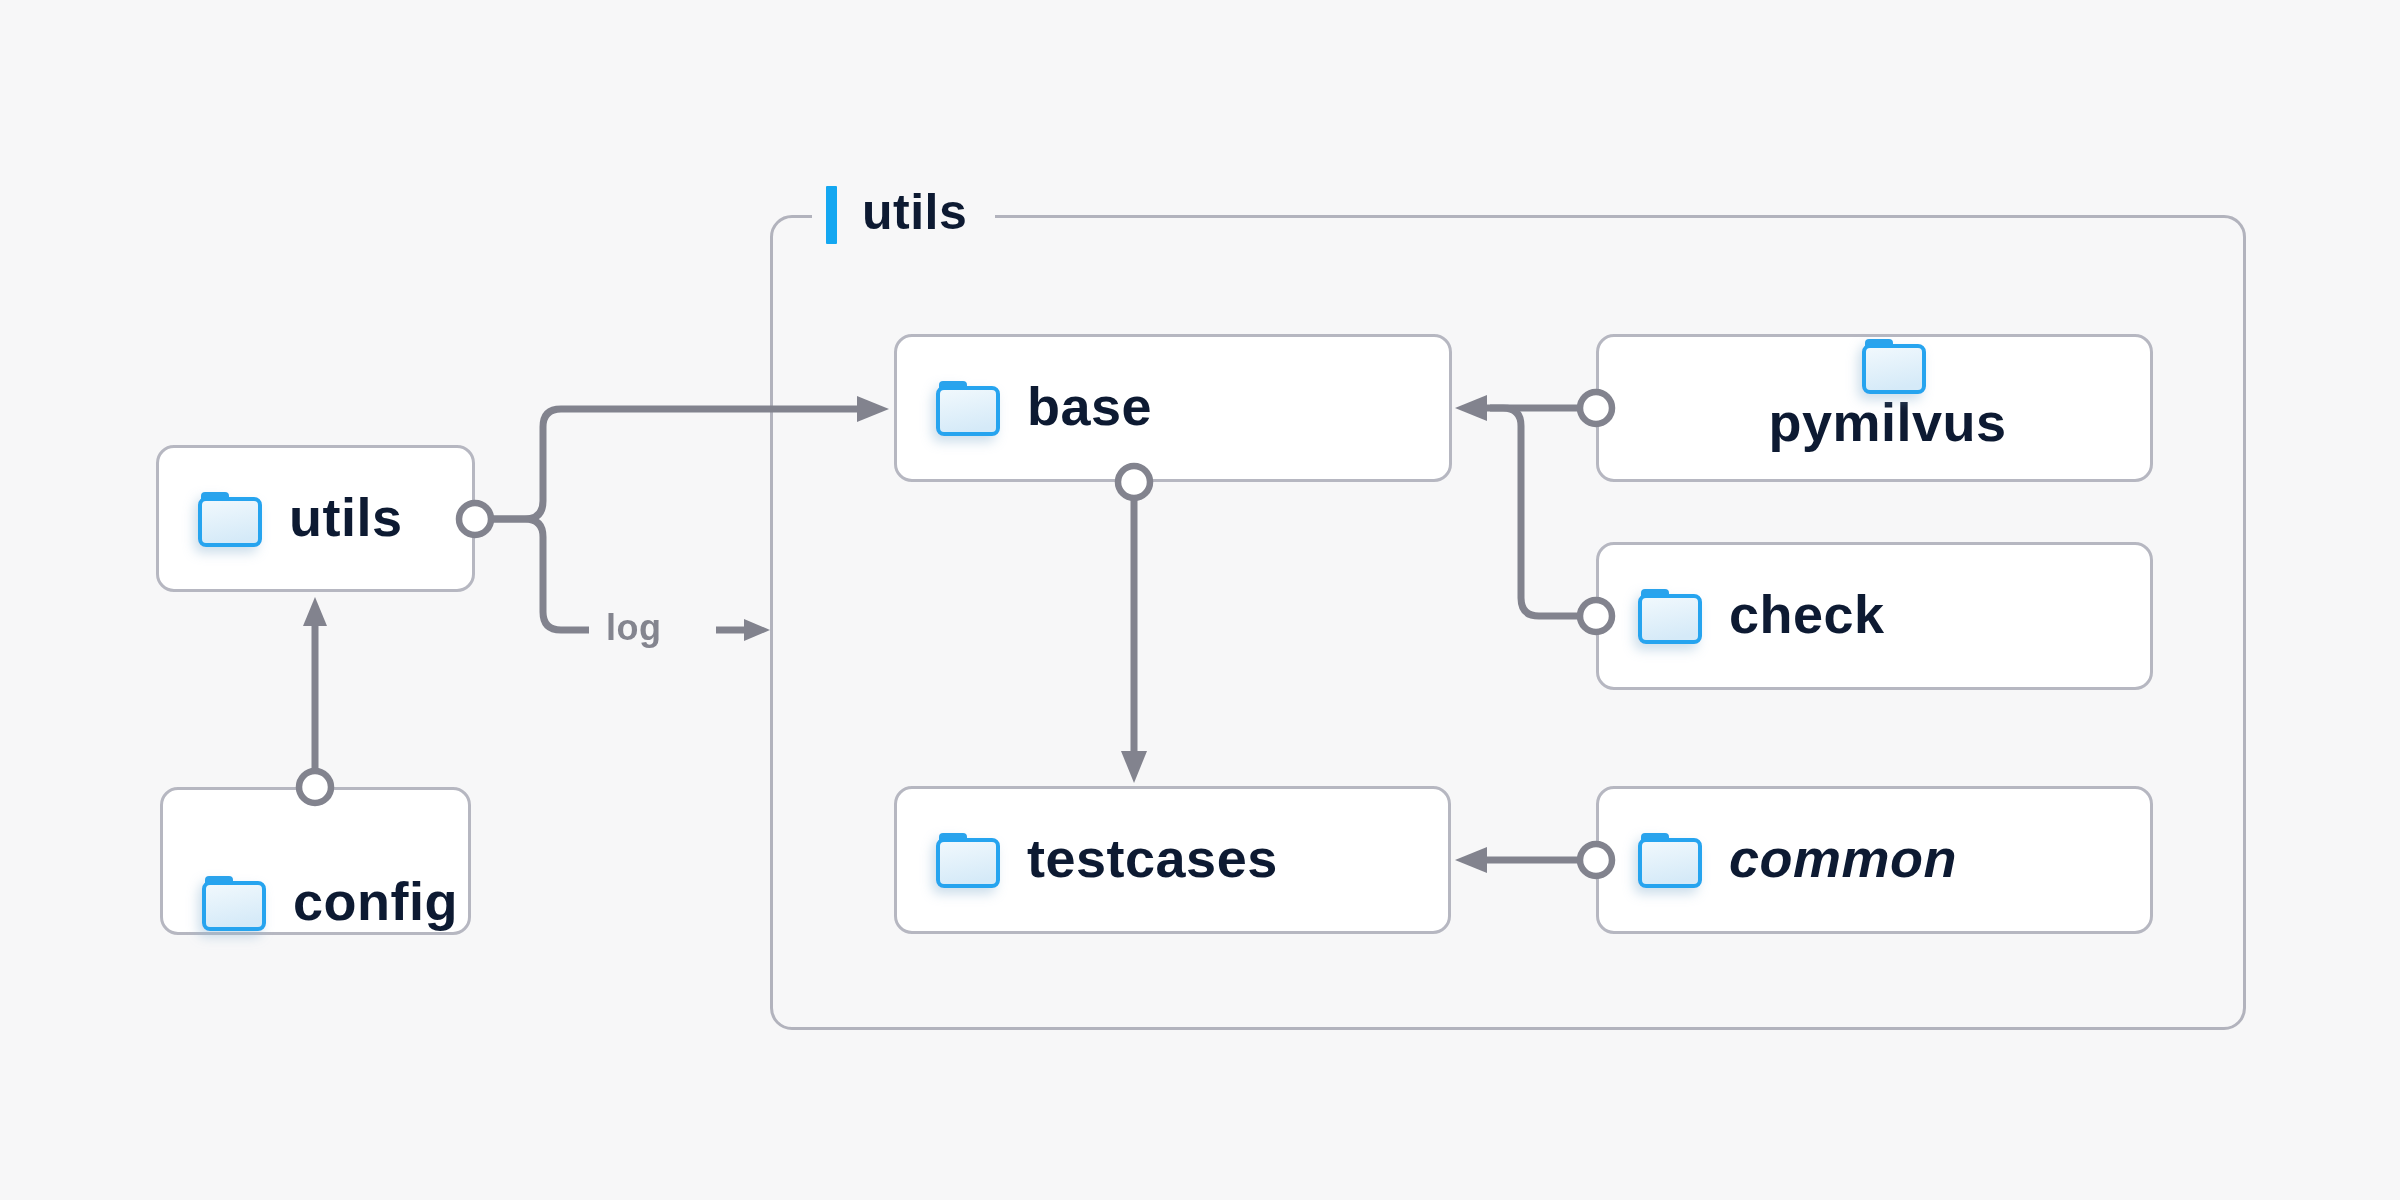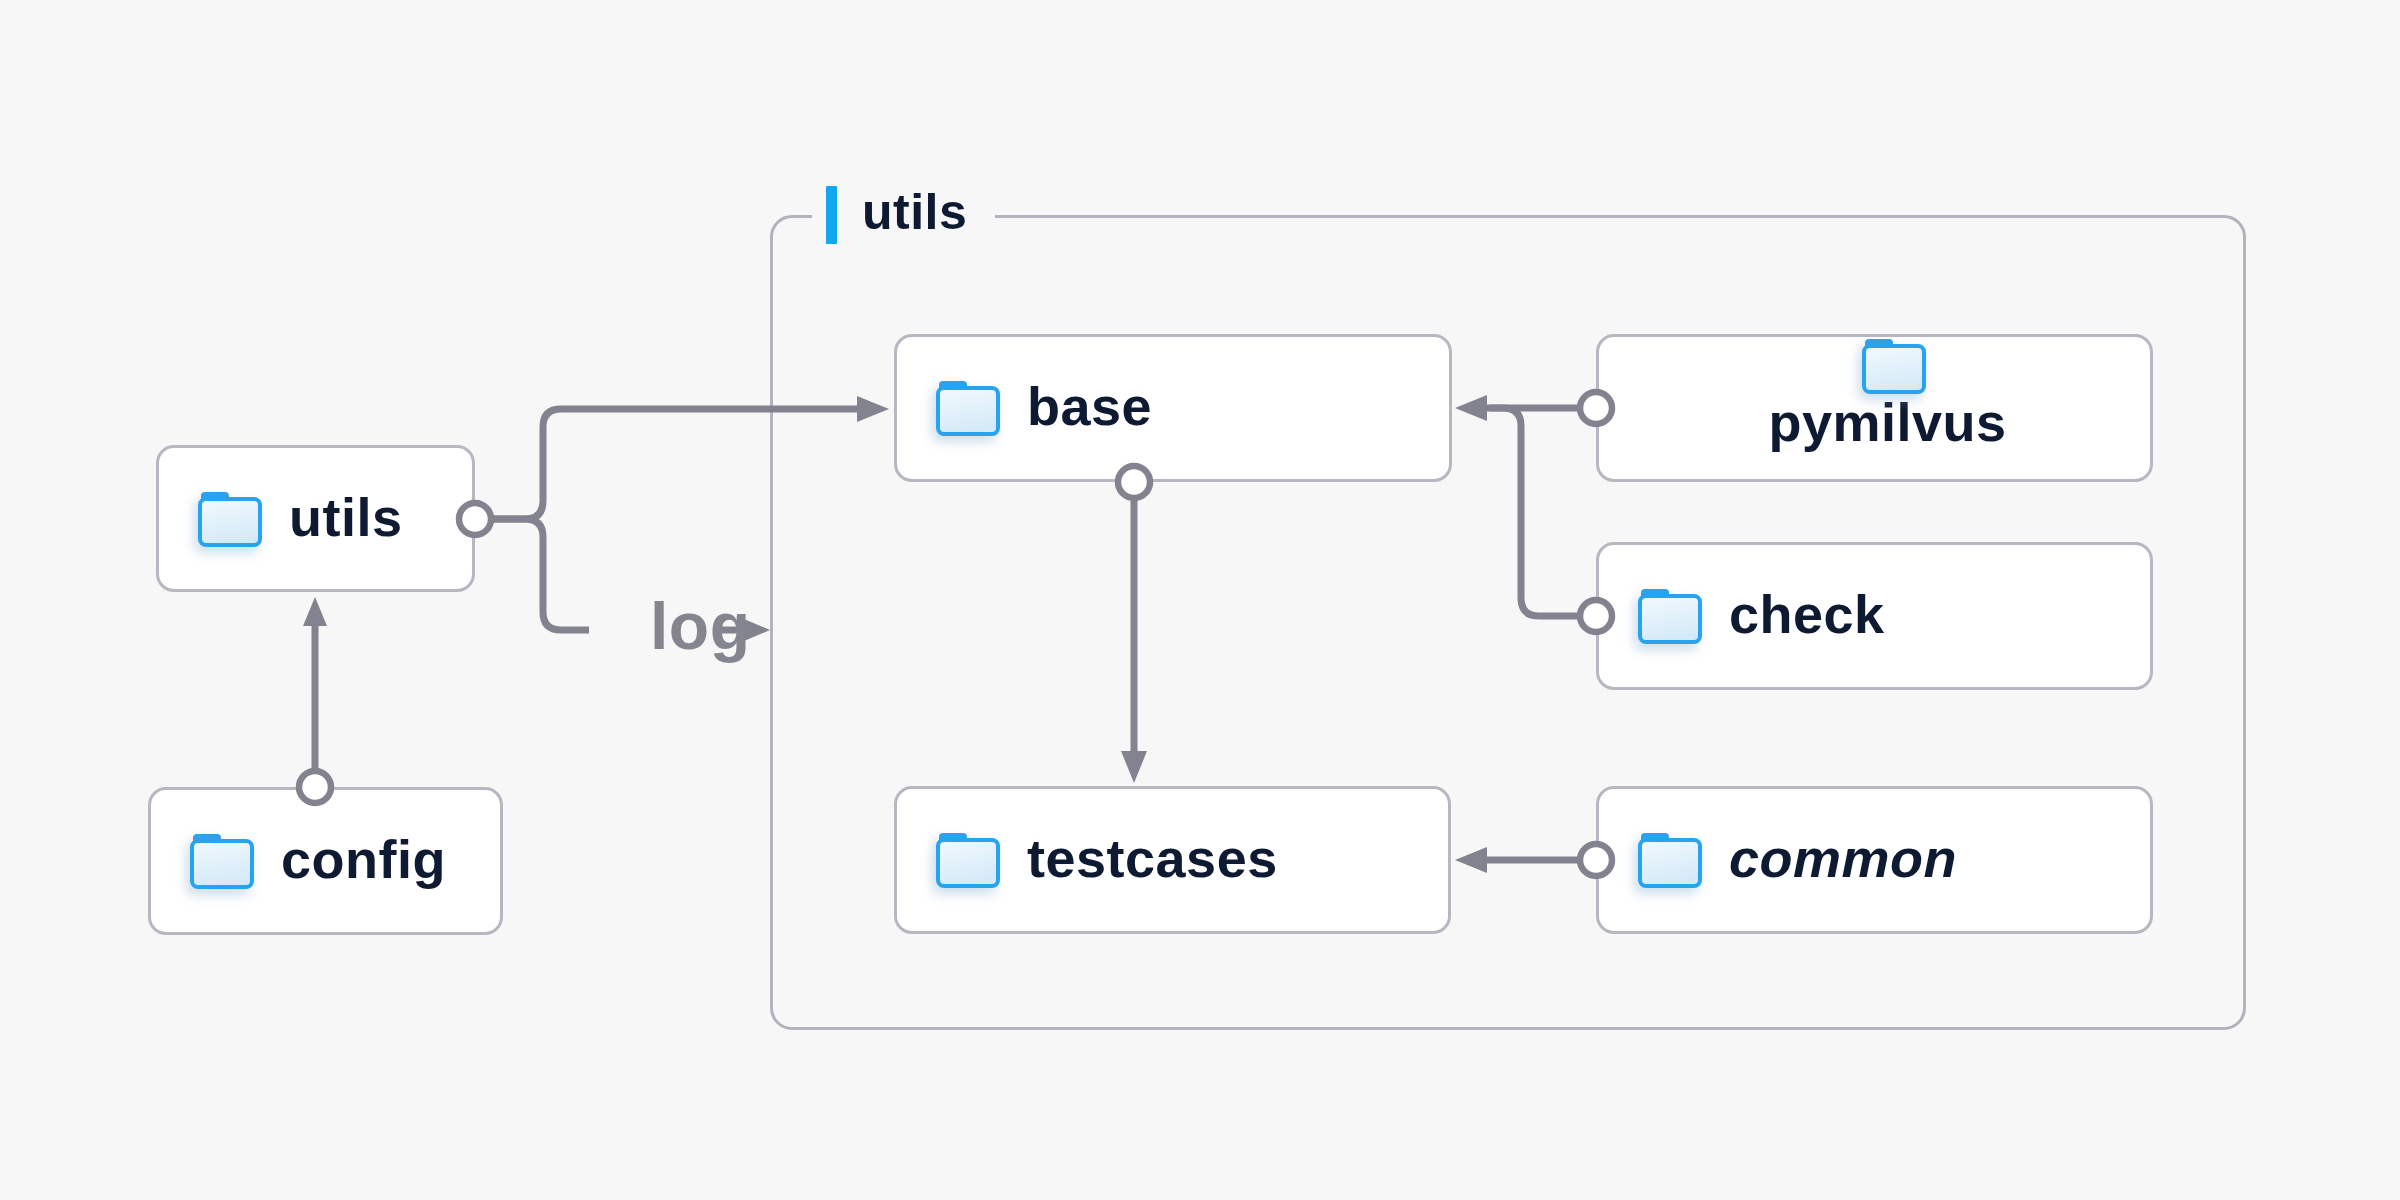--- a/index.html
+++ b/index.html
@@ -36,38 +36,38 @@
     position:absolute;background:#ffffff;
     border:3px solid #b6b7c1;border-radius:18px;
     display:flex;align-items:center;z-index:2;
   }
   .node .icon{margin-left:38px;display:flex;align-items:center;}
   .node .lbl{
     margin-left:26px;font-size:54px;font-weight:700;color:#0d1a32;
     letter-spacing:0.5px;line-height:1;padding-bottom:4px;
   }
   #n-utils    {left:156px;top:445px;width:319px;height:147px;}
-  #n-config   {left:148px;top:787px;width:355px;height:148px;}
+  #n-config   {left:160px;top:787px;width:311px;height:148px;align-items:flex-end;}
   #n-base     {left:894px;top:334px;width:558px;height:148px;}
   #n-pymilvus {left:1596px;top:334px;width:557px;height:148px;flex-direction:column;}
   #n-check    {left:1596px;top:542px;width:557px;height:148px;}
   #n-testcases{left:894px;top:786px;width:557px;height:148px;}
   #n-common   {left:1596px;top:786px;width:557px;height:148px;font-style:italic;}
 
   
   svg.wires{position:absolute;inset:0;z-index:4;pointer-events:none;}
   .wire{stroke:#82838e;stroke-width:7;fill:none;}
   .tip{fill:#82838e;stroke:none;}
   .port{fill:#ffffff;stroke:#82838e;stroke-width:6.5;}
 
   
   .log-label{
     position:absolute;left:606px;top:630px;transform:translateY(-56%);
-    z-index:4;color:#84858f;font-size:66px;font-weight:700;
-    letter-spacing:0.5px;line-height:1;margin-left:44px;
+    z-index:4;color:#84858f;font-size:36px;font-weight:700;
+    letter-spacing:0.5px;line-height:1;
   }
 </style>
 </head>
 <body>
 
 <div class="stage">
 
   <svg width="0" height="0" style="position:absolute" aria-hidden="true">
     <defs>
       <linearGradient id="folder-grad" x1="0" y1="0" x2="0.25" y2="1">

